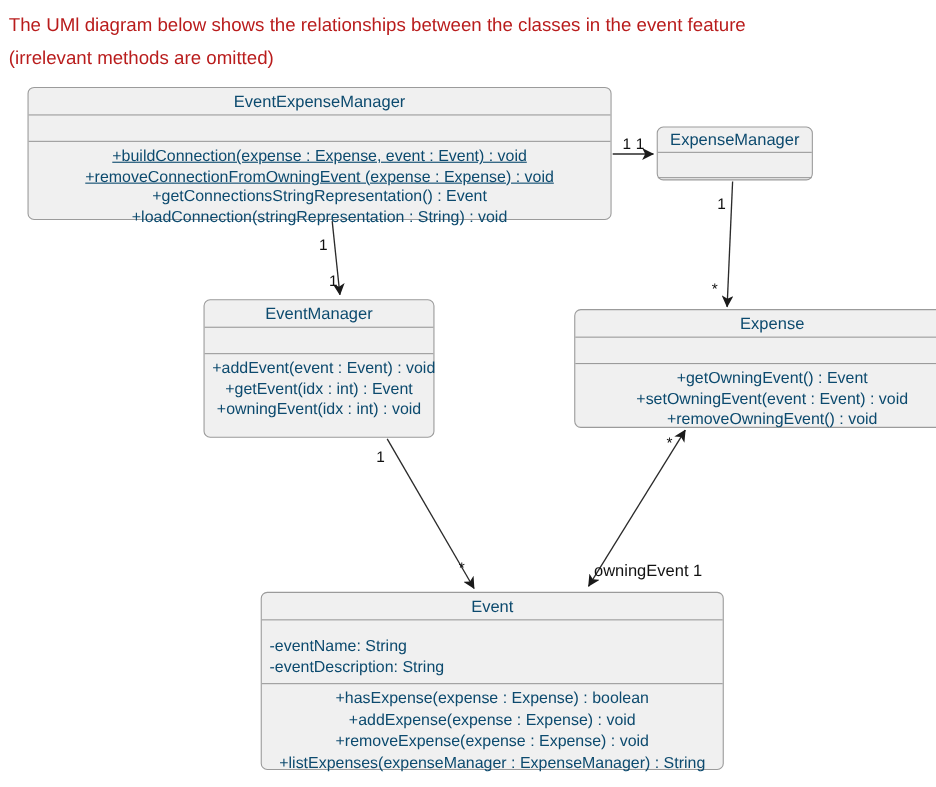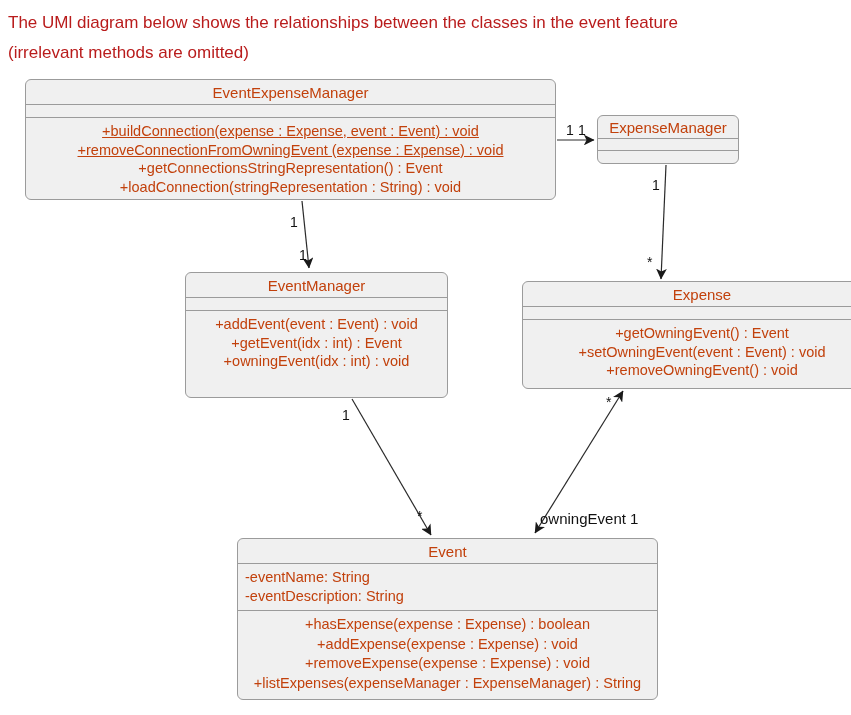--- a/index.html
+++ b/index.html
@@ -14,37 +14,38 @@
     position:absolute;left:8px;top:8px;width:830px;
     font-size:17px;line-height:30px;color:#b91c1c;
   }
   .uml-class{
     position:absolute;
     display:flex;flex-direction:column;
     background:#f0f0f0;
     border:1px solid #9b9b9b;
     border-radius:6px;
     box-sizing:border-box;
-    color:#c2410c;
+    color:#0c4a6e;
   }
   .uml-title{
     flex:0 0 auto;
     text-align:center;
     font-size:15px;
     padding:4px 4px 3px 4px;
     border-bottom:1px solid #9b9b9b;
     white-space:nowrap;
   }
   .uml-attrs{
     flex:0 0 auto;
     min-height:8px;
     border-bottom:1px solid #9b9b9b;
     padding:2px 7px;
     font-size:14.5px;
     line-height:19px;
+    margin-top:11px;
   }
   .uml-methods{
     flex:1 1 auto;
     padding:4px 7px 3px 7px;
     font-size:14.5px;
     line-height:18.5px;
     text-align:center;
   }
   .m{white-space:nowrap;}
   .m.static{text-decoration:underline;}
@@ -107,21 +108,21 @@
       <div class="m">+loadConnection(stringRepresentation : String) : void</div>
     </div>
   </div>
 
   <div class="uml-class" style="left:597px;top:115px;width:142px;height:49px">
     <div class="uml-title" style="padding:3px 4px 2px 4px">ExpenseManager</div>
     <div class="uml-attrs" style="min-height:7px"></div>
     <div class="uml-methods" style="padding:0 7px"></div>
   </div>
 
-  <div class="uml-class" style="left:185px;top:272px;width:263px;height:126px">
+  <div class="uml-class" style="left:185px;top:272px;width:210px;height:126px">
     <div class="uml-title">EventManager</div>
     <div class="uml-attrs"></div>
     <div class="uml-methods">
       <div class="m">+addEvent(event : Event) : void</div>
       <div class="m">+getEvent(idx : int) : Event</div>
       <div class="m">+owningEvent(idx : int) : void</div>
     </div>
   </div>
 
   <div class="uml-class" style="left:522px;top:281px;width:360px;height:108px">

